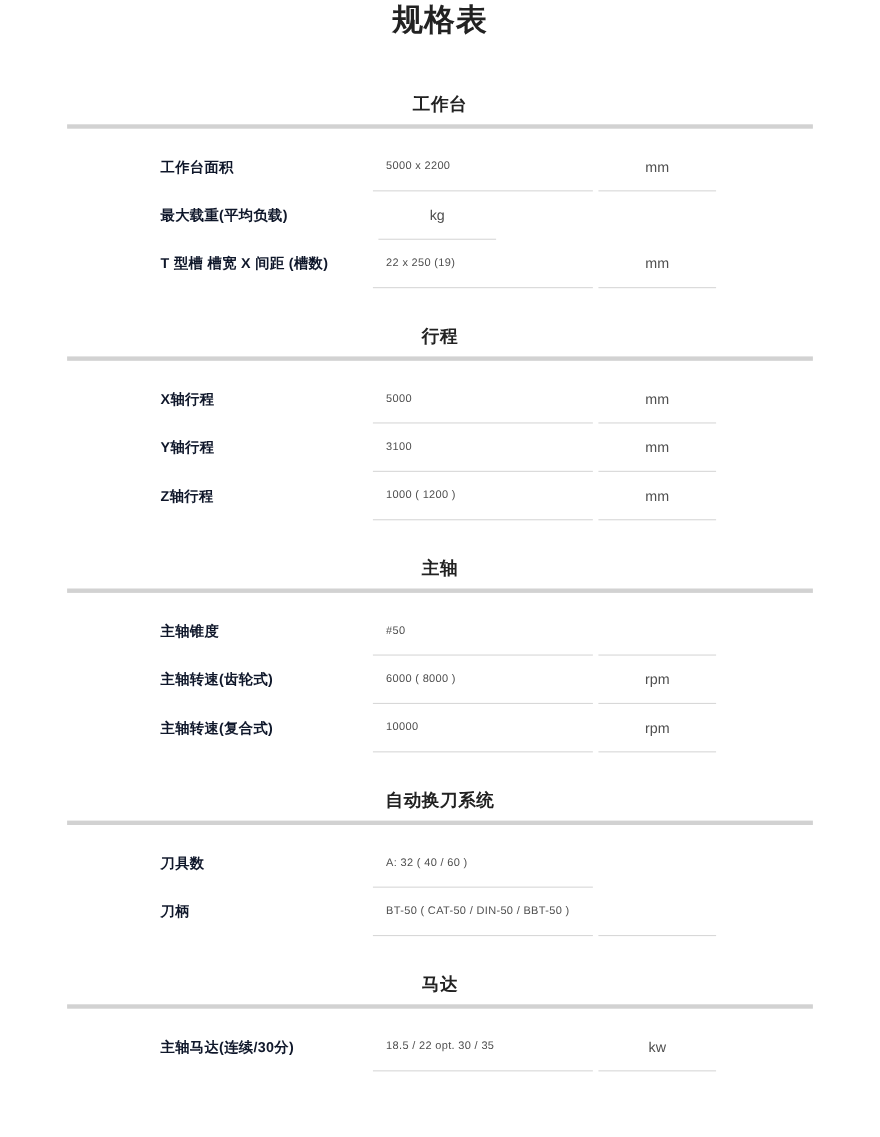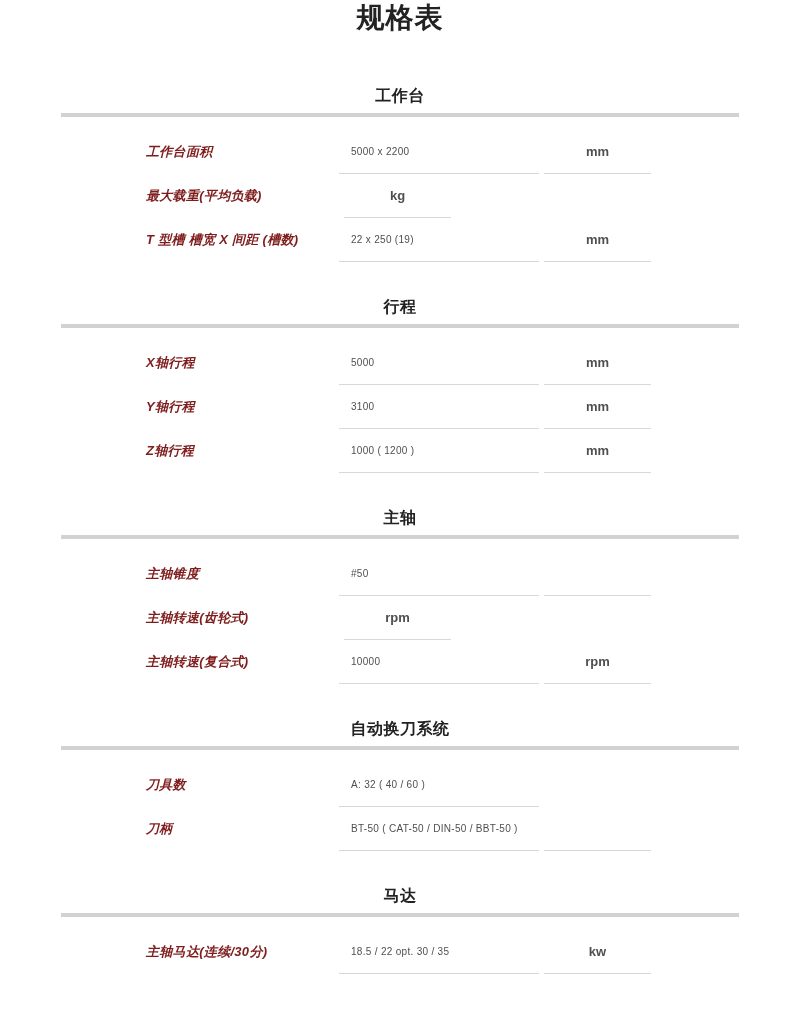--- a/index.html
+++ b/index.html
@@ -59,44 +59,42 @@
     display: flex;
     height: 44px;
     align-items: stretch;
   }
   .cell-label {
     width: 193px;
     display: flex;
     align-items: center;
     font-size: 13px;
     font-weight: 700;
-    color: #7f1d1d;
+    color: #0f172a;
     letter-spacing: 0.3px;
-    font-style: italic;
   }
   .cell-value {
     width: 200px;
     padding-left: 12px;
     display: flex;
     align-items: center;
     font-size: 10px;
     color: var(--text-secondary);
     border-bottom: 1px solid var(--underline);
     letter-spacing: 0.3px;
   }
   .cell-unit {
     width: 107px;
     margin-left: 5px;
     display: flex;
     align-items: center;
     justify-content: center;
     font-size: 13px;
     color: var(--text-secondary);
     border-bottom: 1px solid var(--underline);
-    font-weight: bold;
   }
 </style>
 </head>
 <body>
 
 <div class="viewport">
   <div class="page">
     <h1 class="page-title">规格表</h1>
     <div id="sections">
   <section class="section">
@@ -151,20 +149,21 @@
     <div class="divider"></div>
     <div class="rows">
   <div class="row">
     <div class="cell-label">主轴锥度</div>
     <div class="cell-value">#50</div>
     <div class="cell-unit"></div>
   </div>
 
   <div class="row">
     <div class="cell-label">主轴转速(齿轮式)</div>
+    <div class="cell-value">6000 ( 8000 )</div>
     <div class="cell-unit">rpm</div>
   </div>
 
   <div class="row">
     <div class="cell-label">主轴转速(复合式)</div>
     <div class="cell-value">10000</div>
     <div class="cell-unit">rpm</div>
   </div>
 </div>
   </section>

